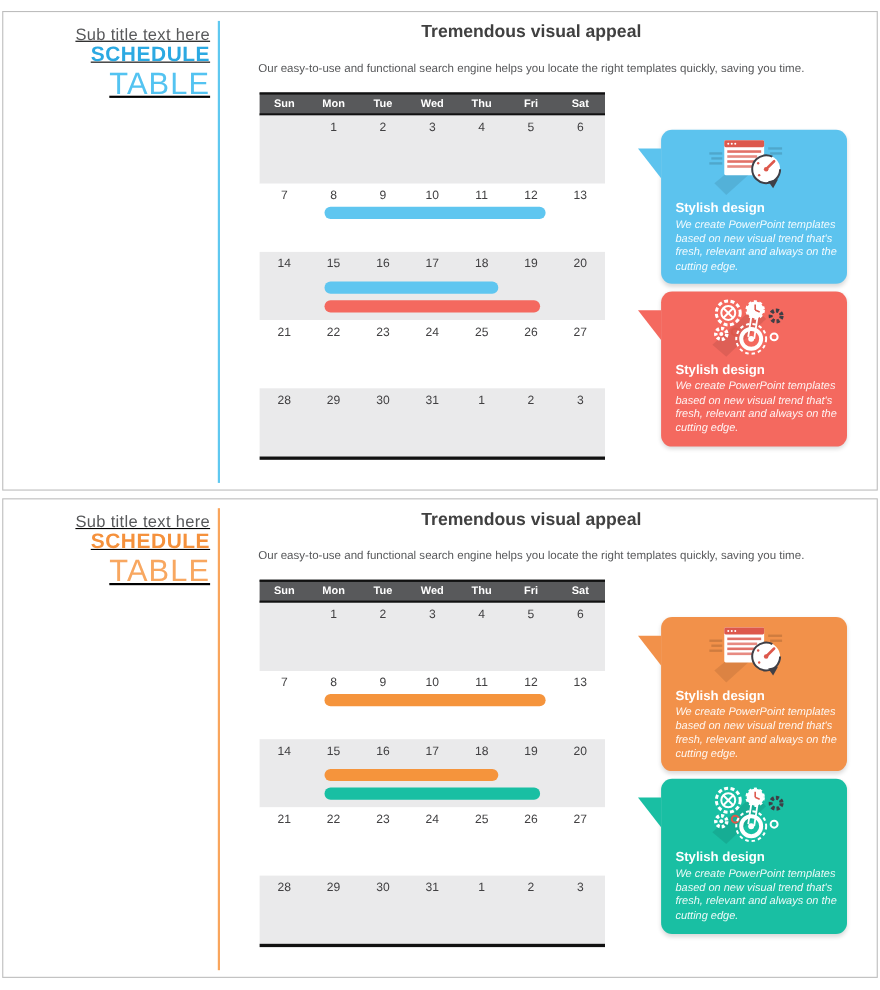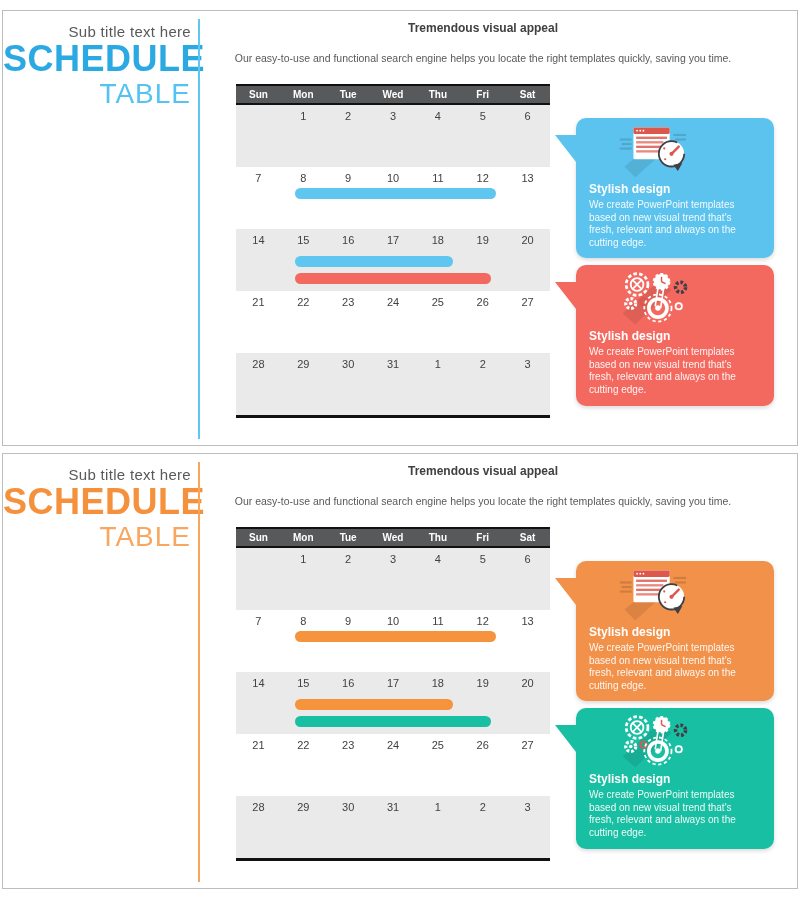--- a/index.html
+++ b/index.html
@@ -8,53 +8,53 @@
     font-family:"Liberation Sans", sans-serif;overflow:hidden;
   }
   .slide{
     position:absolute;left:2px;width:794px;height:434px;
     background:#fff;border:1px solid var(--slide-border);
   }
   .slide[data-slide="0"]{top:10px;}
   .slide[data-slide="1"]{top:453px;}
 
   
-  .left-block{position:absolute;left:0;top:12px;width:188px;text-align:right;}
+  .left-block{position:absolute;left:0;top:12px;width:188px;text-align:right;text-decoration:underline;}
   .l-sub{font-size:15px;color:var(--text-gray);letter-spacing:.3px;}
-  .l-t1{font-size:36px;font-weight:bold;color:var(--t-strong);line-height:1.08;letter-spacing:.5px;}
+  .l-t1{font-size:19px;font-weight:bold;color:var(--t-strong);line-height:1.08;letter-spacing:.5px;}
   .l-t2{font-size:28px;font-weight:400;color:var(--t-light);line-height:1.1;letter-spacing:1px;text-align:right;}
   .divider{position:absolute;left:195px;top:8px;width:2px;height:420px;background:var(--divider);}
 
   
   .head-block{position:absolute;left:228px;top:10px;width:504px;text-align:center;}
-  .h1{font-size:12px;font-weight:bold;color:var(--heading-color);}
+  .h1{font-size:16px;font-weight:bold;color:var(--heading-color);}
   .h2{font-size:10.5px;color:var(--text-gray);margin-top:17px;}
 
   
   .cal{position:absolute;left:233px;top:73px;width:314px;}
   .cal-head{display:flex;height:17px;background:var(--header-bg);
     border-top:2px solid var(--table-border);border-bottom:2px solid var(--table-border);}
   .cal-hcell{flex:1;color:#fff;font-size:10px;font-weight:bold;text-align:center;line-height:17px;}
   .cal-row{display:flex;height:62px;background:#fff;}
   .cal-row.alt{background:var(--row-alt);}
   .cal-cell{flex:1;text-align:center;font-size:11px;color:var(--date-color);padding-top:5px;}
   .cal-bottom{height:3px;background:var(--table-border);}
   .cal-bar{position:absolute;height:11px;border-radius:6px;}
 
   
-  .card{position:absolute;left:573px;width:198px;border-radius:10px;
+  .card{position:absolute;left:598px;width:169px;border-radius:10px;
     box-shadow:0 2px 4px rgba(0,0,0,0.15);}
   .card1{top:107px;height:140px;background:var(--card-primary);}
   .card2{top:254px;height:141px;background:var(--card-secondary);}
   .pointer{position:absolute;left:-21px;top:17px;width:0;height:0;
     border-top:27px solid;border-left:21px solid transparent;}
   .card1 .pointer{border-top-color:var(--card-primary);}
   .card2 .pointer{border-top-color:var(--card-secondary);}
   .c-title{position:absolute;left:13px;top:64px;font-size:12px;font-weight:bold;color:var(--card-text);}
-  .c-body{position:absolute;left:13px;top:81px;width:148px;font-size:10px;line-height:12.5px;color:rgba(255,255,255,0.92);}
+  .c-body{position:absolute;left:13px;top:81px;width:148px;font-size:10px;line-height:12.5px;color:rgba(255,255,255,0.92);font-style:italic;}
   .icon{position:absolute;left:22px;top:5px;width:118px;height:58px;}
 </style>
 </head>
 <body style="--slide-border: #BDBDBD; --header-bg: #58595B; --row-alt: #EAEAEB; --table-border: #111111; --heading-color: #404040; --text-gray: #58595B; --date-color: #414042; --card-text: #FFFFFF; --icon-accent: #DD584C; --icon-dark: #3F3F46;">
 
 <svg width="0" height="0" style="position:absolute" aria-hidden="true">
   <defs>
     <g id="def-browser-gauge">
       <polygon points="6,48 50,12 60,22 18,60" fill="rgba(0,0,0,0.09)"></polygon>
       <rect x="1" y="17" width="13" height="2.4" fill="rgba(0,0,0,0.14)"></rect>

